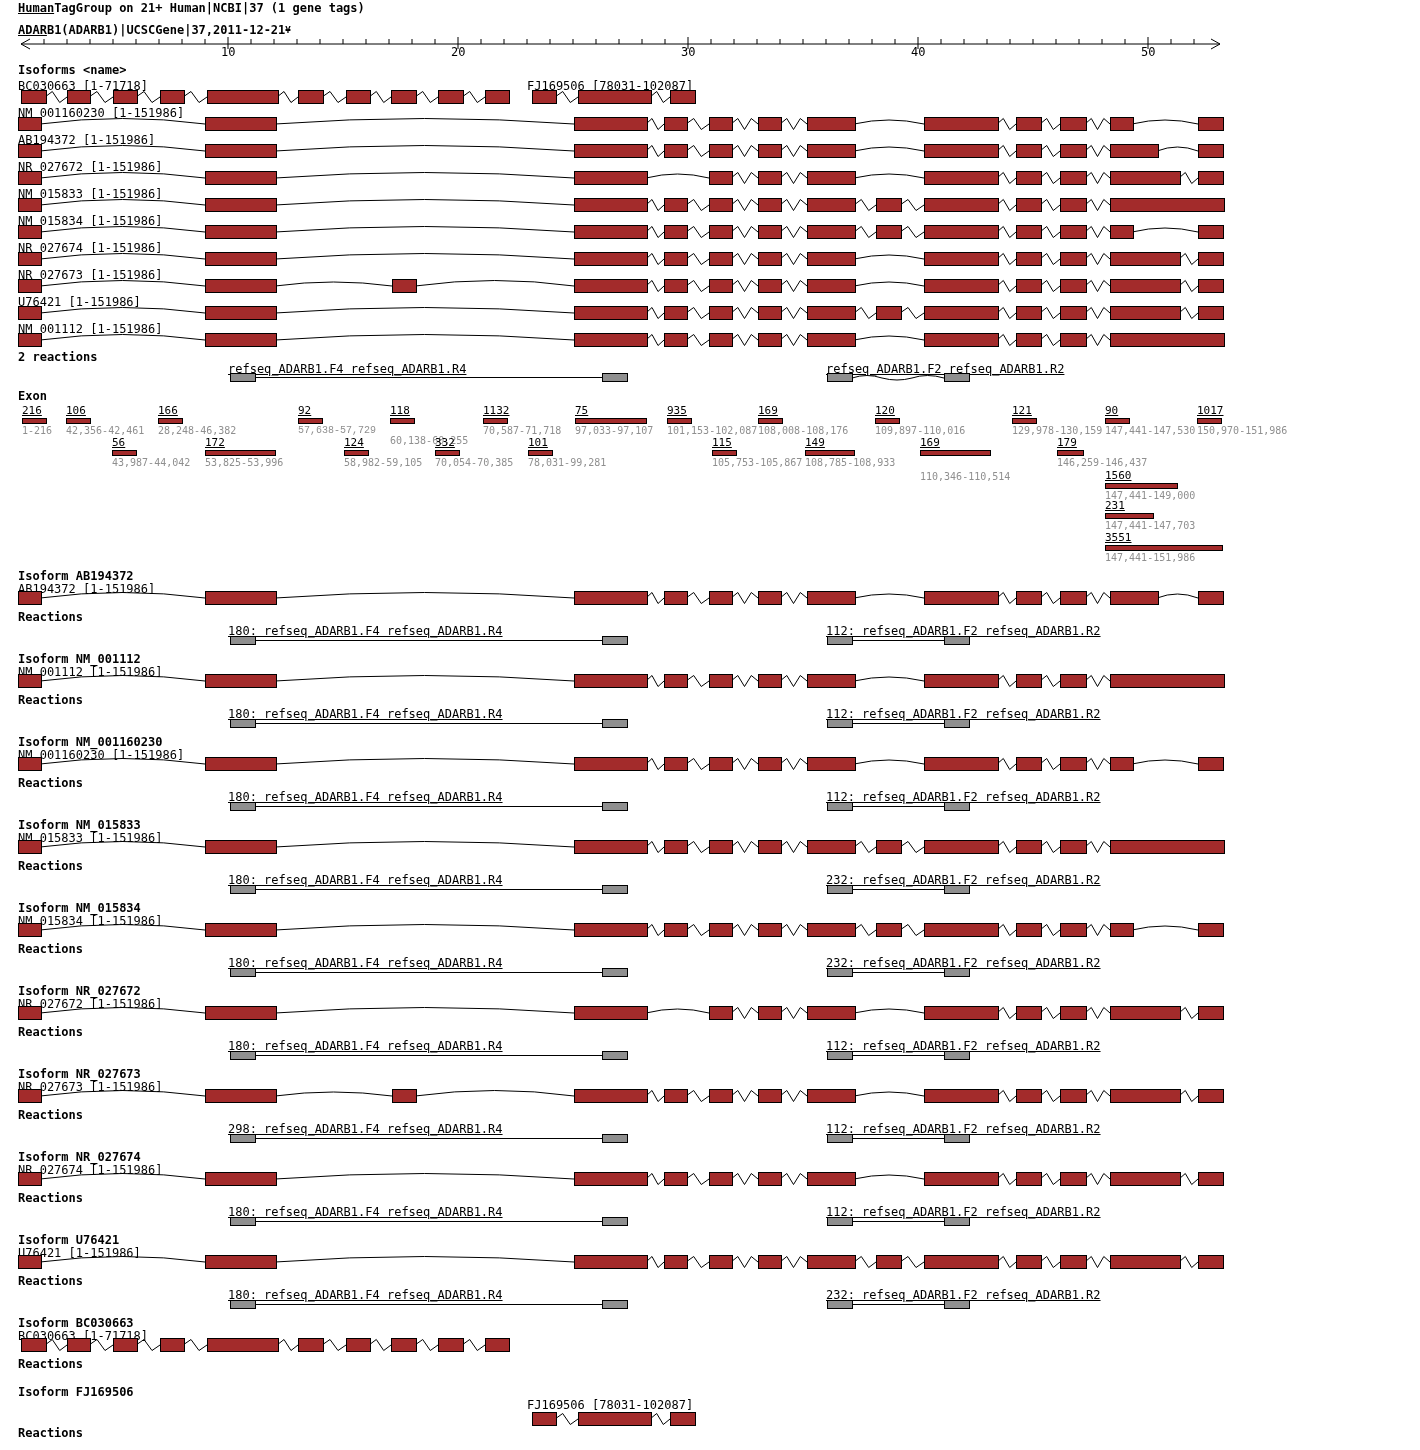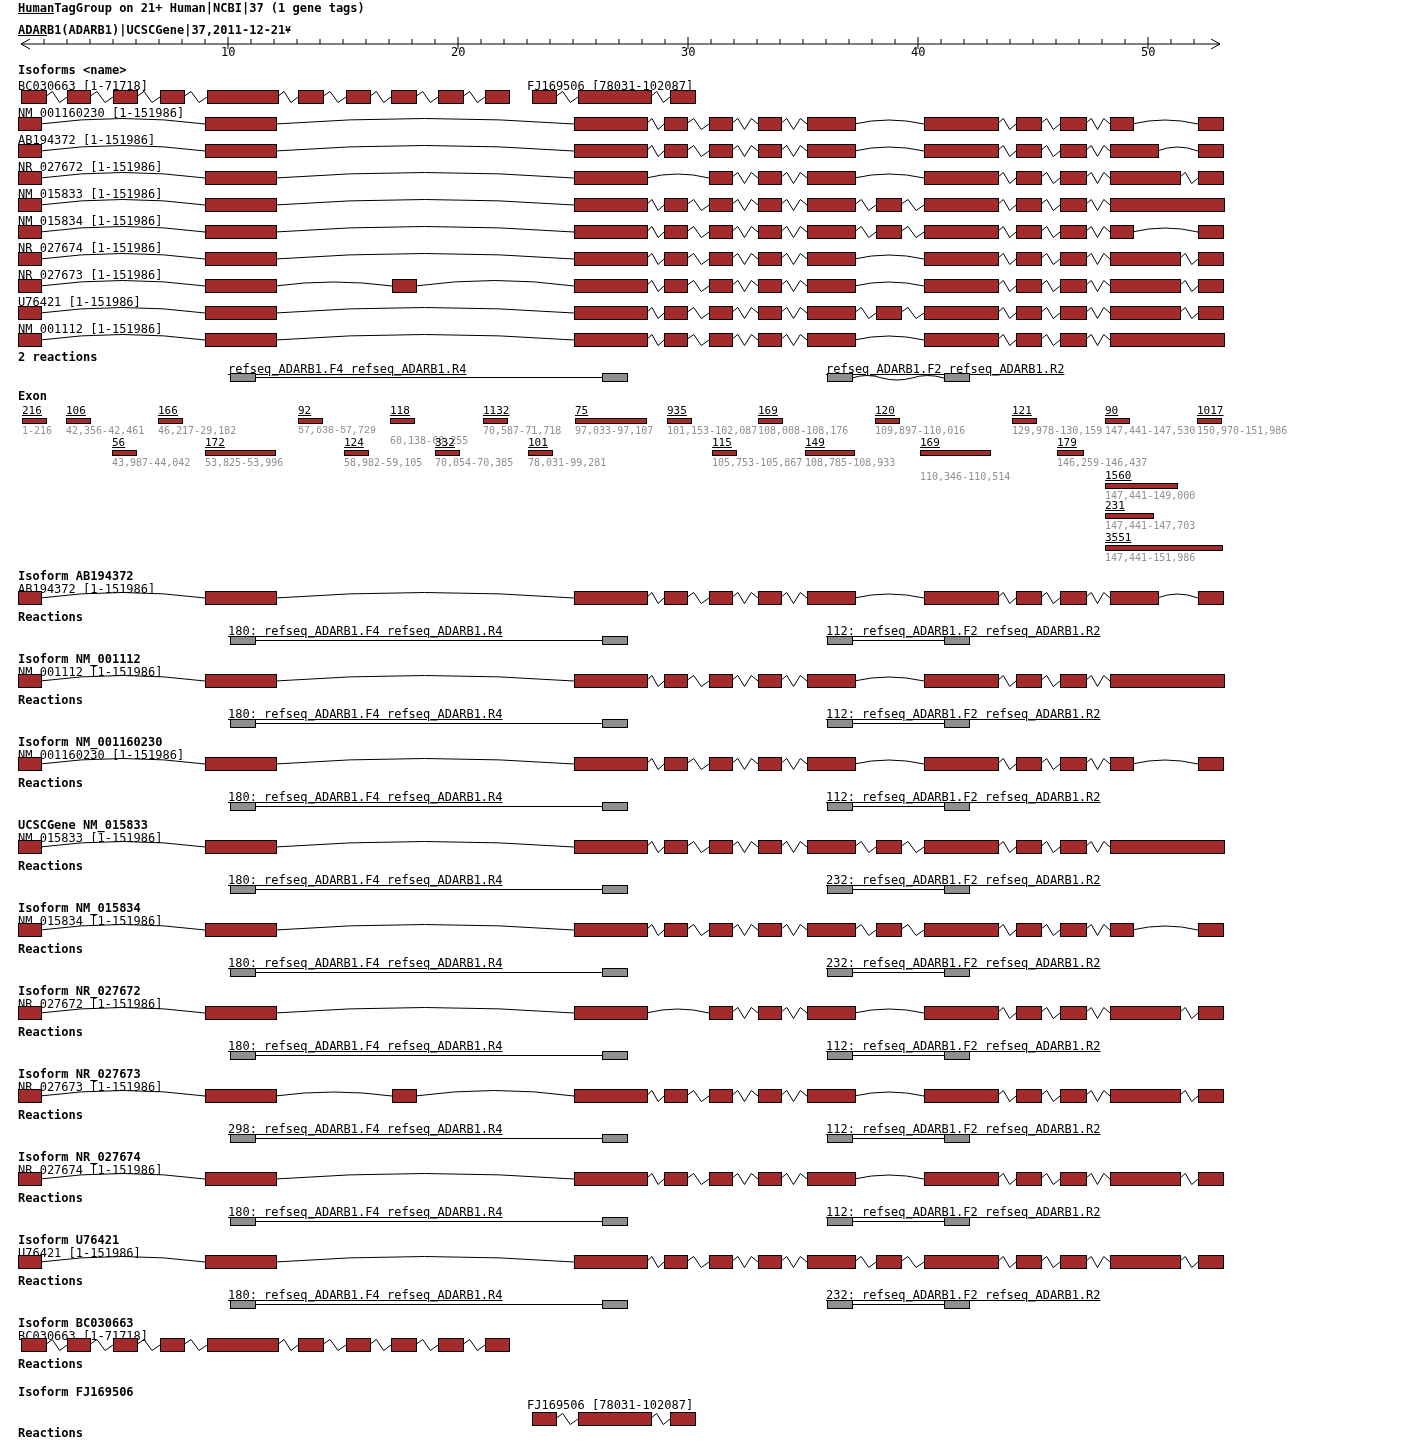--- a/index.html
+++ b/index.html
@@ -396,21 +396,21 @@
       <div class="pbox" style="left: 944px; width: 24px; background: rgb(143, 143, 143);"></div>
     </div>
     <div class="abs sz" style="left: 22px; top: 405px;">216</div>
     <div class="bar" style="left: 22px; top: 418px; width: 23px; background: rgb(163, 43, 43);"></div>
     <div class="abs gray" style="left: 22px; top: 425px;">1-216</div>
     <div class="abs sz" style="left: 66px; top: 405px;">106</div>
     <div class="bar" style="left: 66px; top: 418px; width: 23px; background: rgb(163, 43, 43);"></div>
     <div class="abs gray" style="left: 66px; top: 425px;">42,356-42,461</div>
     <div class="abs sz" style="left: 158px; top: 405px;">166</div>
     <div class="bar" style="left: 158px; top: 418px; width: 23px; background: rgb(163, 43, 43);"></div>
-    <div class="abs gray" style="left: 158px; top: 425px;">46,217-29,182</div>
+    <div class="abs gray" style="left: 158px; top: 425px;">28,248-46,382</div>
     <div class="abs sz" style="left: 298px; top: 405px;">92</div>
     <div class="bar" style="left: 298px; top: 418px; width: 23px; background: rgb(163, 43, 43);"></div>
     <div class="abs gray" style="left: 298px; top: 425px; font-family: Liberation Mono, monospace;">57,638-57,729</div>
     <div class="abs sz" style="left: 390px; top: 405px;">118</div>
     <div class="bar" style="left: 390px; top: 418px; width: 23px; background: rgb(163, 43, 43);"></div>
     <div class="abs gray" style="left: 390px; top: 435px;">60,138-60,255</div>
     <div class="abs sz" style="left: 483px; top: 405px;">1132</div>
     <div class="bar" style="left: 483px; top: 418px; width: 23px; background: rgb(163, 43, 43);"></div>
     <div class="abs gray" style="left: 483px; top: 425px;">70,587-71,718</div>
     <div class="abs sz" style="left: 575px; top: 405px;">75</div>
@@ -599,21 +599,21 @@
       <div class="pbox" style="left: 602px; width: 24px; background: rgb(143, 143, 143);"></div>
     </div>
     <div class="abs t link" style="left: 826px; top: 791px;">112: refseq_ADARB1.F2 refseq_ADARB1.R2</div>
     <div class="pg" style="top: 802px;">
       <svg width="1420" height="9">
         <path d="M852 4.5 L944 4.5" stroke="#000" fill="none" stroke-width="1"></path>
       </svg>
       <div class="pbox" style="left: 827px; width: 24px; background: rgb(143, 143, 143);"></div>
       <div class="pbox" style="left: 944px; width: 24px; background: rgb(143, 143, 143);"></div>
     </div>
-    <div class="abs b" style="left: 18px; top: 819px;">UCSCGene NM_015833</div>
+    <div class="abs b" style="left: 18px; top: 819px;">Isoform NM_015833</div>
     <div class="abs t" style="left: 18px; top: 832px;">NM_015833 [1-151986]</div>
     <div class="track" style="top: 840px;">
       <svg width="1420" height="14">
         <path d="M40 7 Q122.5 -4 205 7" stroke="#000" fill="none" stroke-width="1"></path>
         <path d="M275 7 Q424.5 -4 574 7" stroke="#000" fill="none" stroke-width="1"></path>
         <path d="M646 7 L652.0 1.5 L658.0 12.5 L664 7" stroke="#000" fill="none" stroke-width="1"></path>
         <path d="M686 7 L693.7 1.5 L701.3 12.5 L709 7" stroke="#000" fill="none" stroke-width="1"></path>
         <path d="M731 7 L737.8 1.5 L744.5 12.5 L751.3 1.5 L758 7" stroke="#000" fill="none" stroke-width="1"></path>
         <path d="M780 7 L786.8 1.5 L793.5 12.5 L800.3 1.5 L807 7" stroke="#000" fill="none" stroke-width="1"></path>
         <path d="M854 7 L861.3 1.5 L868.7 12.5 L876 7" stroke="#000" fill="none" stroke-width="1"></path>

